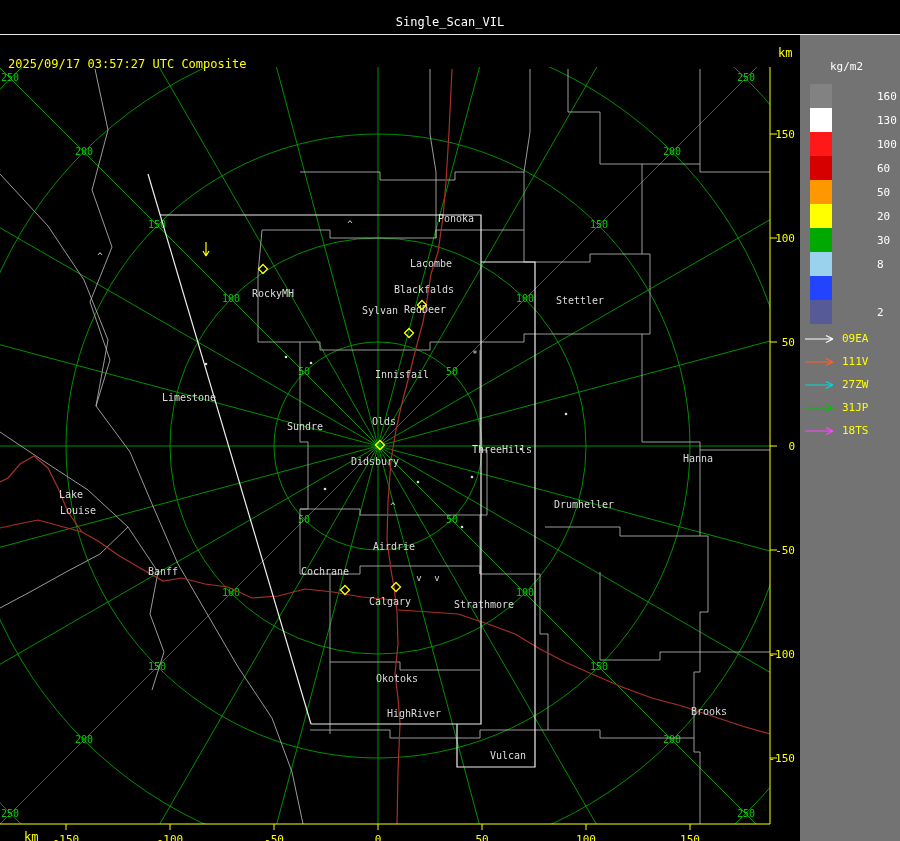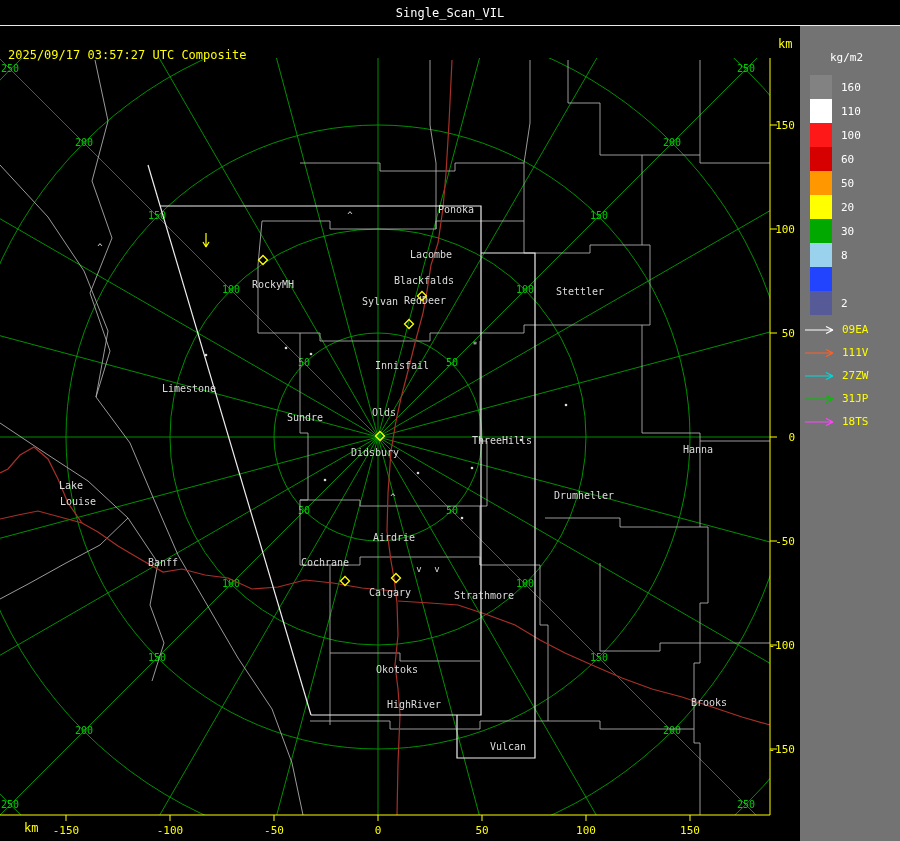--- a/index.html
+++ b/index.html
@@ -1,26 +1,26 @@
 <!DOCTYPE html>
 <html><head>
 <meta charset="utf-8">
 <style>
   html,body{margin:0;padding:0;background:#000;}
   body{width:900px;height:841px;position:relative;overflow:hidden;font-family:"DejaVu Sans Mono",monospace;}
-  .screen{position:absolute;left:0;top:3px;width:900px;height:618px;background:#000;}
+  .screen{position:absolute;left:0;top:12px;width:900px;height:618px;background:#000;}
   .titlebar{position:absolute;left:0;top:0;width:900px;height:22px;border-bottom:1px solid #e8e8e8;color:#ffffff;font-size:12px;text-align:center;line-height:21px;z-index:5;}
   .timestamp{position:absolute;left:8px;top:33px;color:#ffff00;font-size:12px;z-index:5;margin-top:12px;}
   .km-top{position:absolute;left:778px;top:34px;color:#ffff00;font-size:12px;z-index:5;}
   .km-bottom{position:absolute;left:24px;top:818px;color:#ffff00;font-size:12px;z-index:5;}
   #map-svg{position:absolute;left:0;top:0;z-index:1;}
   .panel{position:absolute;left:800px;top:23px;width:100px;height:818px;background:#737373;z-index:4;}
   .panel-units{position:absolute;left:30px;top:25px;color:#ffffff;font-size:11px;}
   .colorbar{position:absolute;left:10px;top:49px;}
-  .cb-row{display:flex;height:24px;align-items:center;}
+  .cb-row{display:flex;height:24px;align-items:center;gap:36px;}
   .cb-box{width:22px;height:24px;flex:0 0 22px;}
   .cb-label{color:#ffffff;font-size:11px;margin-left:9px;}
   .tracks{position:absolute;left:4px;top:292px;}
   .track-row{display:flex;height:23px;align-items:center;}
   .track-label{font-size:11px;color:#ffff00;}
   .grid{stroke:#00a000;stroke-opacity:.9;stroke-width:1;fill:none;}
   .glabel{fill:#00cc00;font-size:10px;font-family:"DejaVu Sans Mono",monospace;}
   .county{stroke:#b4b4b4;stroke-opacity:.85;stroke-width:1;fill:none;}
   .road{stroke:#a83028;stroke-width:1.2;fill:none;}
   .scan{stroke:#eeeeee;stroke-width:1.2;fill:none;}
@@ -219,21 +219,21 @@
 
   <div class="panel">
     <div class="panel-units">kg/m2</div>
     <div class="colorbar" id="colorbar">
         <div class="cb-row">
           <div class="cb-box" style="background: rgb(130, 130, 130);"></div>
           <div class="cb-label">160</div>
         </div>
         <div class="cb-row">
           <div class="cb-box" style="background: rgb(255, 255, 255);"></div>
-          <div class="cb-label">110</div>
+          <div class="cb-label">130</div>
         </div>
         <div class="cb-row">
           <div class="cb-box" style="background: rgb(255, 24, 24);"></div>
           <div class="cb-label">100</div>
         </div>
         <div class="cb-row">
           <div class="cb-box" style="background: rgb(214, 0, 0);"></div>
           <div class="cb-label">60</div>
         </div>
         <div class="cb-row">

